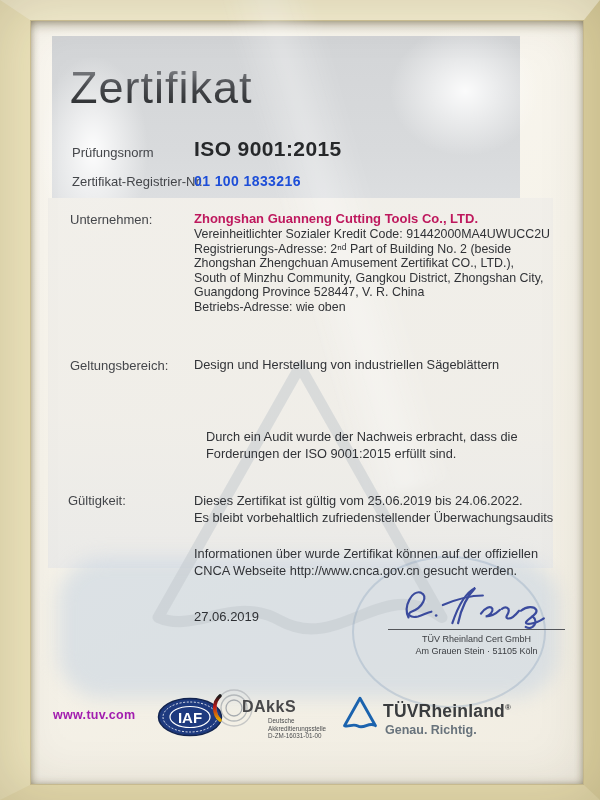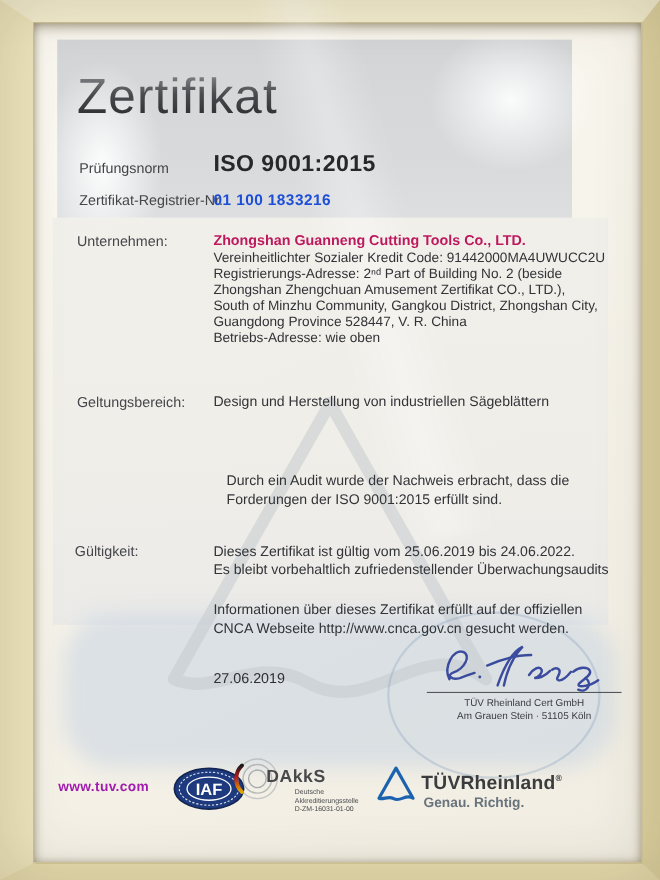--- a/index.html
+++ b/index.html
@@ -139,21 +139,21 @@
     <div>Forderungen der ISO 9001:2015 erfüllt sind.</div>
   </div>
 
   <div class="abs label" style="left:68px;top:493px;">Gültigkeit:</div>
   <div class="abs para" style="left:194px;top:492px;">
     <div>Dieses Zertifikat ist gültig vom 25.06.2019 bis 24.06.2022.</div>
     <div>Es bleibt vorbehaltlich zufriedenstellender Überwachungsaudits</div>
   </div>
 
   <div class="abs para" style="left:194px;top:546px;line-height:16.5px;">
-    <div>Informationen über dieses Zertifikat erfüllt auf der offiziellen</div>
+    <div>Informationen über wurde Zertifikat können auf der offiziellen</div>
     <div>CNCA Webseite http://www.cnca.gov.cn gesucht werden.</div>
   </div>
 
   <div class="abs" style="left:194px;top:609px;font-size:13px;color:#2e3034;">27.06.2019</div>
 
   <svg class="signature" viewBox="0 0 170 48">
     <g fill="none" stroke="#2e3f98" stroke-width="2.3" stroke-linecap="round" opacity=".92">
       <path d="M10 36 C 4 24 14 7 23 10 C 31 13 25 26 13 30 C 8 32 11 37 20 35 C 26 33 30 31 34 30"></path>
       <circle cx="39" cy="34" r="1.4" fill="#2e3f98" stroke="none"></circle>
       <path d="M56 42 C 62 24 70 10 80 5 C 71 14 65 28 62 42"></path>

